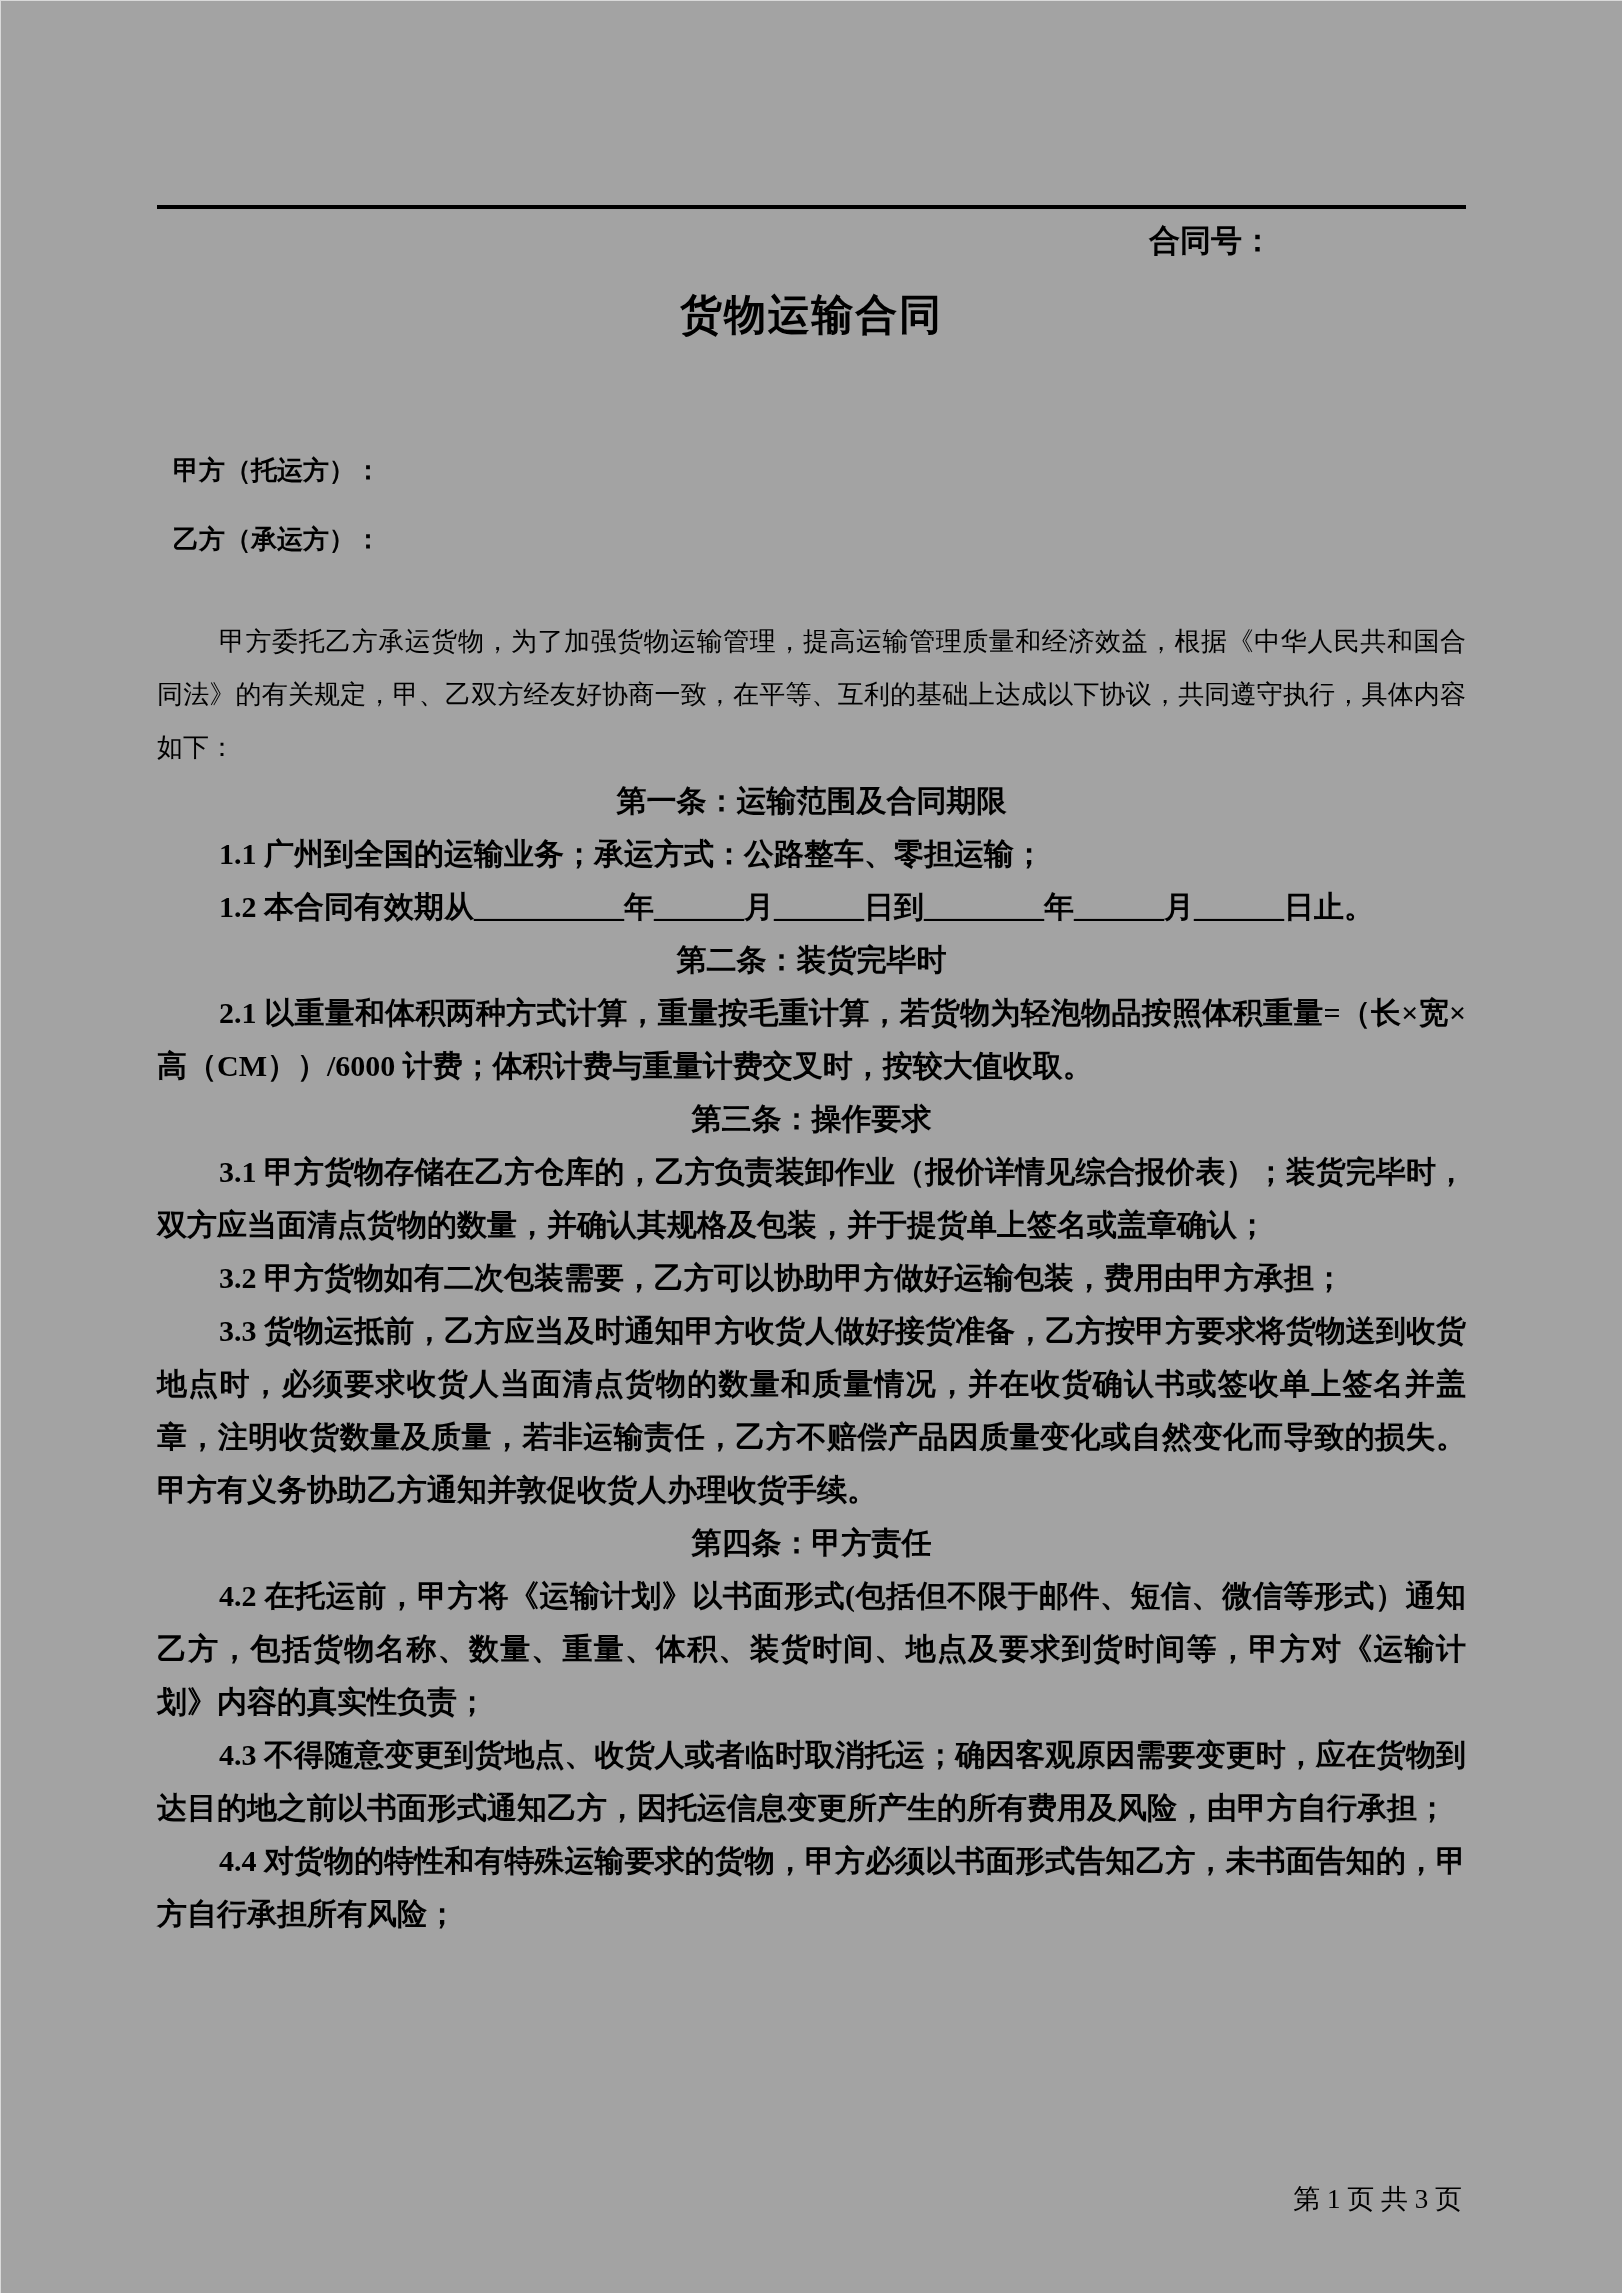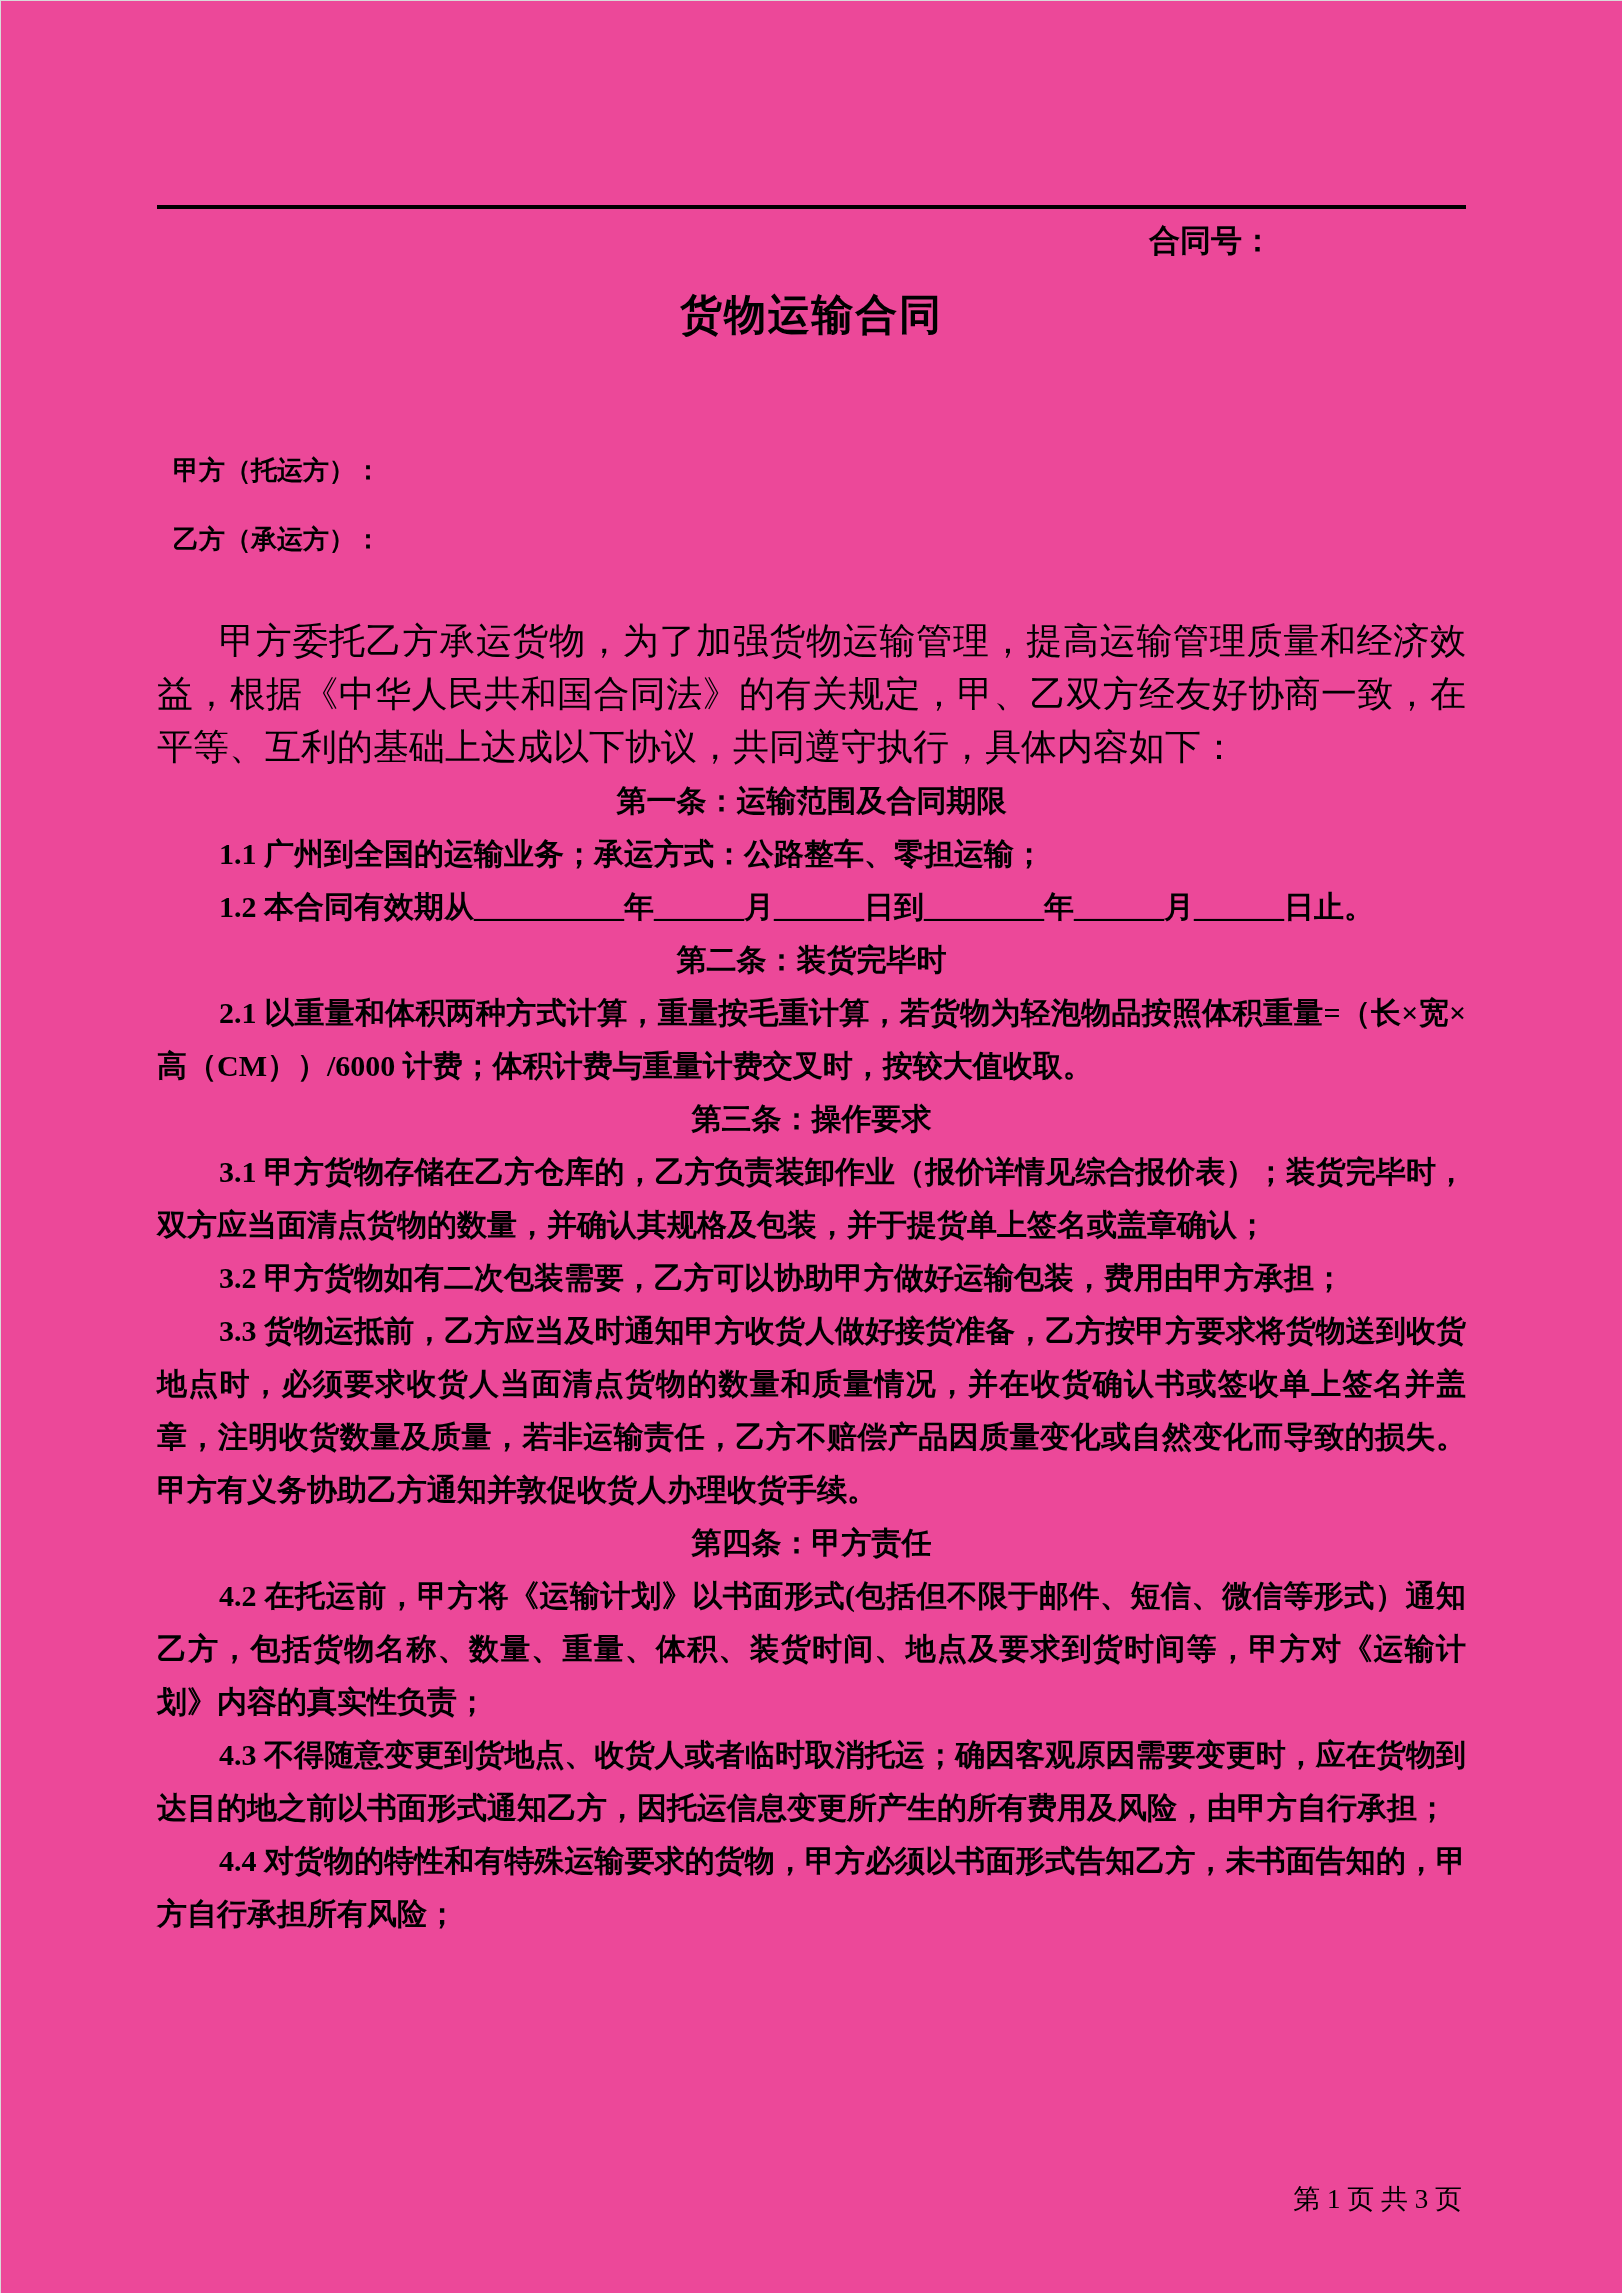--- a/index.html
+++ b/index.html
@@ -5,21 +5,21 @@
   html, body {
     margin: 0;
     padding: 0;
     background: #ffffff;
   }
   .page {
     position: relative;
     width: 1623px;
     height: 2294px;
     box-sizing: border-box;
-    background: #ec4899;
+    background: #a3a3a3;
     border: 0.9px solid #d9d9d9;
     color: #000000;
     font-family: "Liberation Serif", "DejaVu Serif", serif;
     overflow: hidden;
   }
   .content {
     padding: 0 156px;
   }
   .top-rule {
     margin-top: 204px;
@@ -48,21 +48,21 @@
     margin-top: 102px;
   }
   .party-line {
     font-size: 26px;
     line-height: 53px;
     margin: 16px;
     font-weight: bold;
   }
   .preamble {
     margin-top: 49px;
-    font-size: 36px;
+    font-size: 26px;
     line-height: 53px;
     text-align: justify;
     text-indent: 62px;
     margin-bottom: 0;
   }
   .section-heading {
     font-size: 30px;
     line-height: 53px;
     margin: 0;
     text-align: center;

